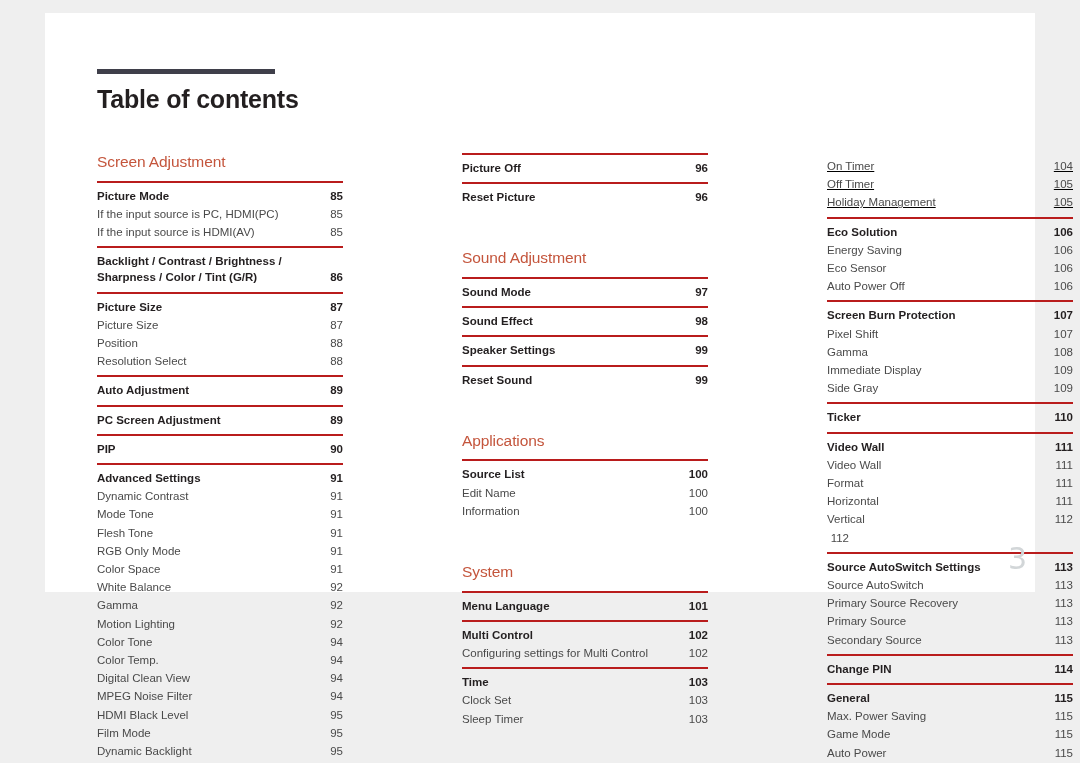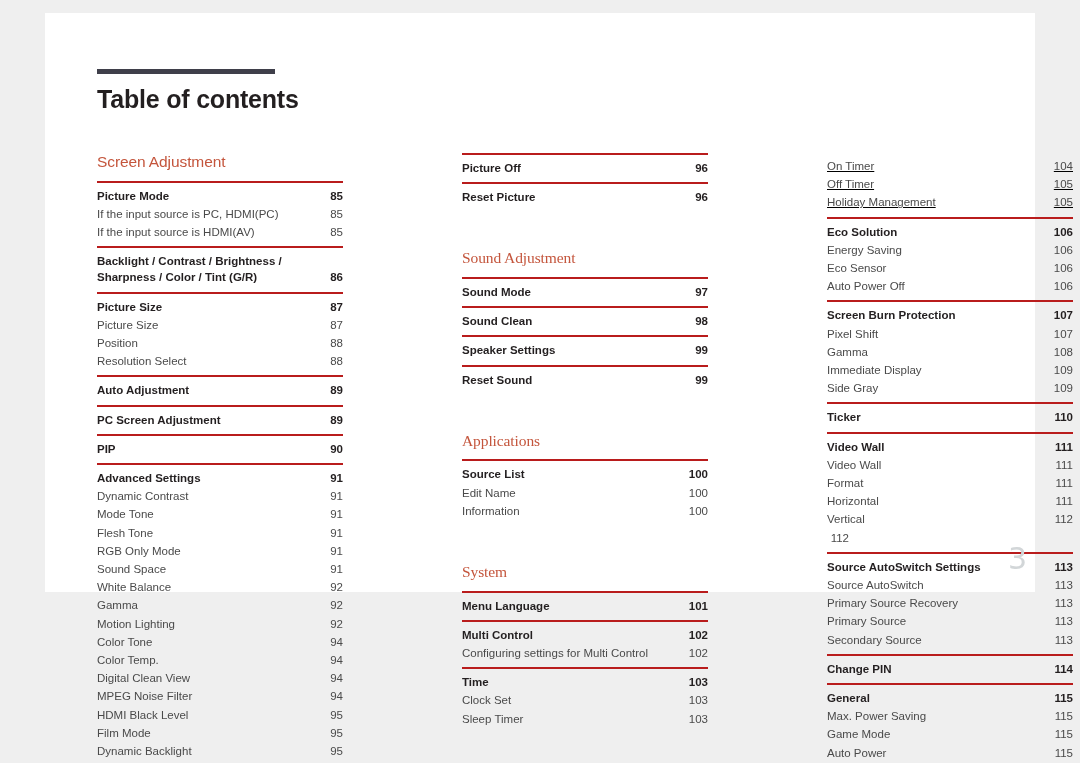--- a/index.html
+++ b/index.html
@@ -59,21 +59,21 @@
   
   .section-heading {
     font-size: 15.5px;
     color: #c4553c;
     font-weight: normal;
     letter-spacing: -0.1px;
     margin-bottom: 9px;
     line-height: 1.2;
   }
 
-  .section-heading.spaced-top { margin-top: 38px; font-family: Liberation Serif, serif; }
+  .section-heading.spaced-top { margin-top: 38px; }
 
   
   .group {
     border-top: 2px solid #b91c1c;
     padding-top: 4px;
     padding-bottom: 5px;
   }
 
   .row {
     display: flex;
@@ -217,21 +217,21 @@
           </div>
           <div class="row sub">
             <span class="label">Flesh Tone</span>
             <span class="pagenum">91</span>
           </div>
           <div class="row sub">
             <span class="label">RGB Only Mode</span>
             <span class="pagenum">91</span>
           </div>
           <div class="row sub">
-            <span class="label">Sound Space</span>
+            <span class="label">Color Space</span>
             <span class="pagenum">91</span>
           </div>
           <div class="row sub">
             <span class="label">White Balance</span>
             <span class="pagenum">92</span>
           </div>
           <div class="row sub">
             <span class="label">Gamma</span>
             <span class="pagenum">92</span>
           </div>
@@ -284,21 +284,21 @@
         </div>
         <div class="section-heading spaced-top">Sound Adjustment</div>
         <div class="group">
           <div class="row head">
             <span class="label">Sound Mode</span>
             <span class="pagenum">97</span>
           </div>
         </div>
         <div class="group">
           <div class="row head">
-            <span class="label">Sound Clean</span>
+            <span class="label">Sound Effect</span>
             <span class="pagenum">98</span>
           </div>
         </div>
         <div class="group">
           <div class="row head">
             <span class="label">Speaker Settings</span>
             <span class="pagenum">99</span>
           </div>
         </div>
         <div class="group">

